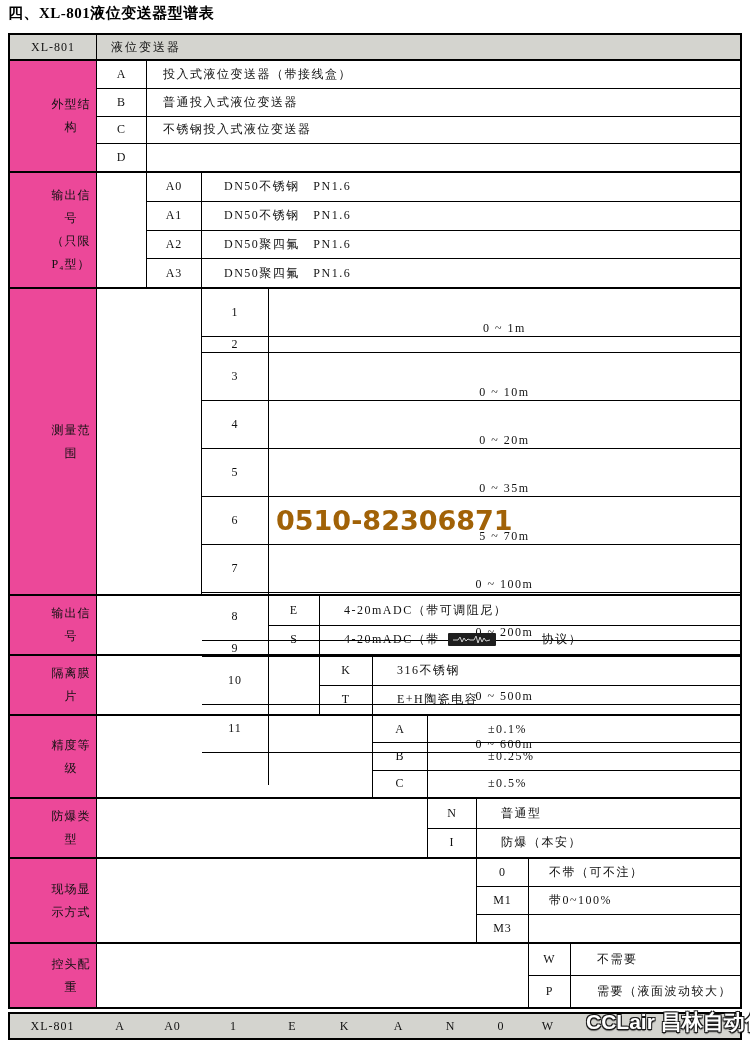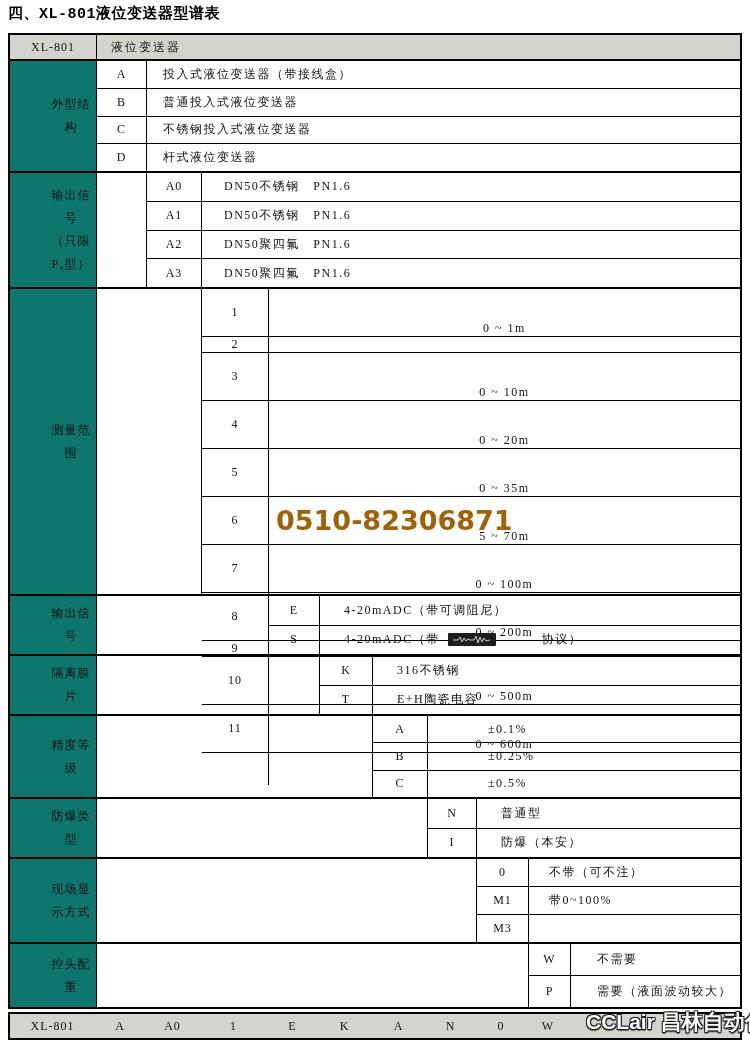--- a/index.html
+++ b/index.html
@@ -5,33 +5,33 @@
   * { box-sizing: border-box; margin: 0; padding: 0; }
   html, body { width: 750px; height: 1049px; background: #ffffff; }
   body {
     position: relative;
     font-family: "Liberation Serif", "DejaVu Serif", serif;
     color: #111;
     overflow: hidden;
   }
   .page-title {
     position: absolute; left: 8px; top: 4px;
-    font-family: Liberation Mono, monospace;
+    font-family: Liberation Serif, serif;
     font-size: 15px; font-weight: bold; letter-spacing: 0.5px; color: #000;
   }
   .spec-table {
     position: absolute; left: 8px; top: 33px; width: 734px;
     border: 2px solid #000; background: #fff;
     font-size: 12px;
   }
   .sec { display: flex; align-items: stretch; }
   .sec + .sec { border-top: 2px solid #000; }
   .lbl {
     width: 87px; min-width: 87px;
-    background: #0f766e;
+    background: #ec4899;
     border-right: 1px solid #000;
     display: flex; align-items: center; justify-content: center;
     text-align: center; white-space: pre-line;
     letter-spacing: 1px; line-height: 1.9; padding-left: 36px;
   }
   .hdr { background: #d4d4cf; height: 24px; }
   .hdr .model {
     width: 87px; min-width: 87px; border-right: 1px solid #000;
     display: flex; align-items: center; justify-content: center; letter-spacing: 1px;
   }
@@ -122,21 +122,20 @@
       <div class="row">
         <div class="code">B</div>
         <div class="desc">普通投入式液位变送器</div>
       </div>
       <div class="row">
         <div class="code">C</div>
         <div class="desc">不锈钢投入式液位变送器</div>
       </div>
       <div class="row">
         <div class="code">D</div>
-        <div class="desc">杆式液位变送器</div>
       </div>
     </div>
   </div>
 
   <div class="sec s1">
     <div class="lbl">输出信号
 （只限P₄型）</div>
     <div class="spacer"></div>
     <div class="rows">
       <div class="row">

